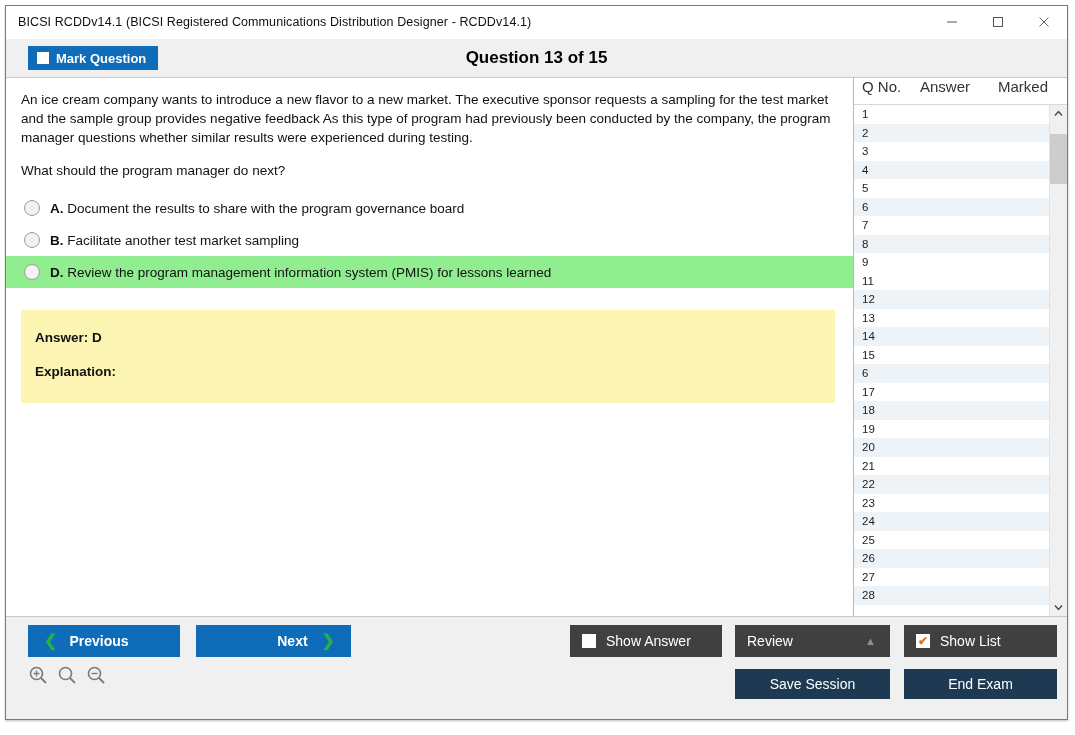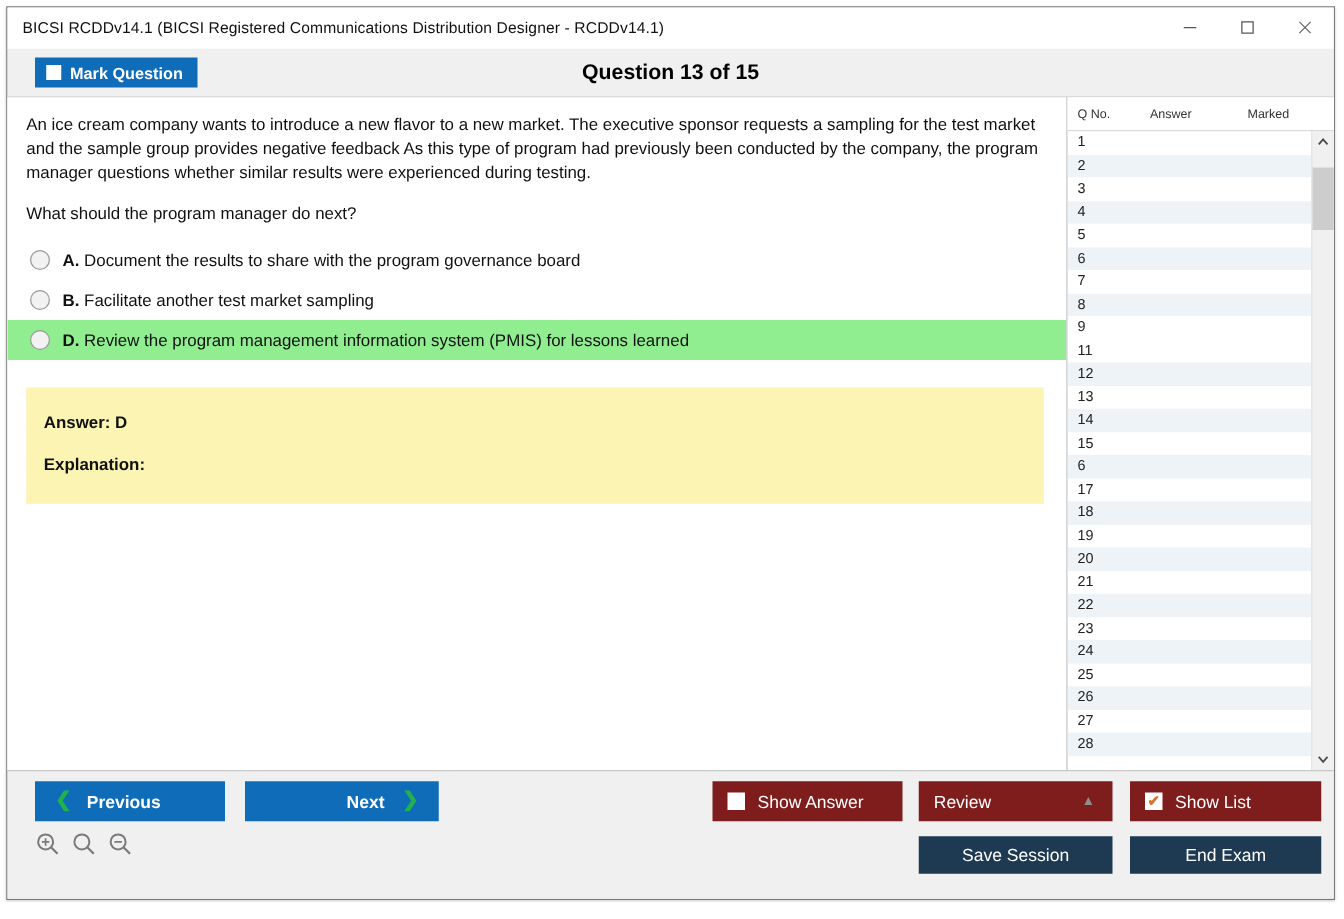--- a/index.html
+++ b/index.html
@@ -183,22 +183,22 @@
     background: #ffffff;
     border-left: 1px solid #b8b8b8;
     display: flex;
     flex-direction: column;
     min-width: 0;
   }
   .list-header {
     display: flex;
     height: 26px;
     min-height: 26px;
-    align-items: center;
-    font-size: 10px;
+    align-items: flex-start;
+    font-size: 15px;
     color: #333333;
     background: #ffffff;
     border-bottom: 1px solid #d8d8d8;
   }
   .col-qno   { width: 58px; padding-left: 8px; }
   .col-ans   { width: 78px; }
   .col-mark  { flex: 1; }
   .list-body-wrap {
     flex: 1;
     display: flex;
@@ -273,21 +273,21 @@
     color: #ffffff;
     font-size: 14px;
     font-weight: bold;
     height: 32px;
   }
   .btn-prev { left: 22px;  top: 8px;  width: 152px; padding-left: 16px; gap: 12px; }
   .btn-next { left: 190px; top: 8px;  width: 155px; justify-content: flex-end; padding-right: 16px; gap: 14px; }
   .chev { color: #22b14c; font-size: 16px; font-weight: bold; line-height: 1; }
 
   .btn-orange {
-    background: #7f1d1d;
+    background: #404040;
     color: #ffffff;
     font-size: 14px;
     height: 32px;
     align-items: center;
   }
   .btn-showanswer { left: 564px; top: 8px; width: 152px; padding-left: 12px; gap: 10px; }
   .btn-review     { left: 729px; top: 8px; width: 155px; padding-left: 12px; justify-content: space-between; padding-right: 14px; }
   .btn-showlist   { left: 898px; top: 8px; width: 153px; padding-left: 12px; gap: 10px; }
   .chk-box {
     width: 14px; height: 14px; min-width: 14px;

